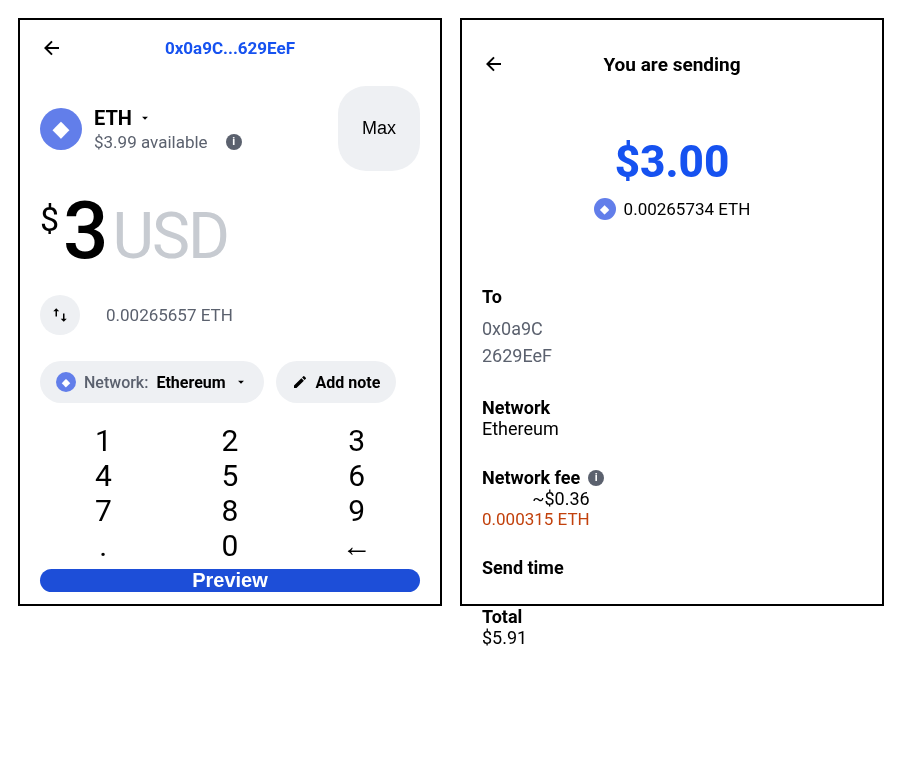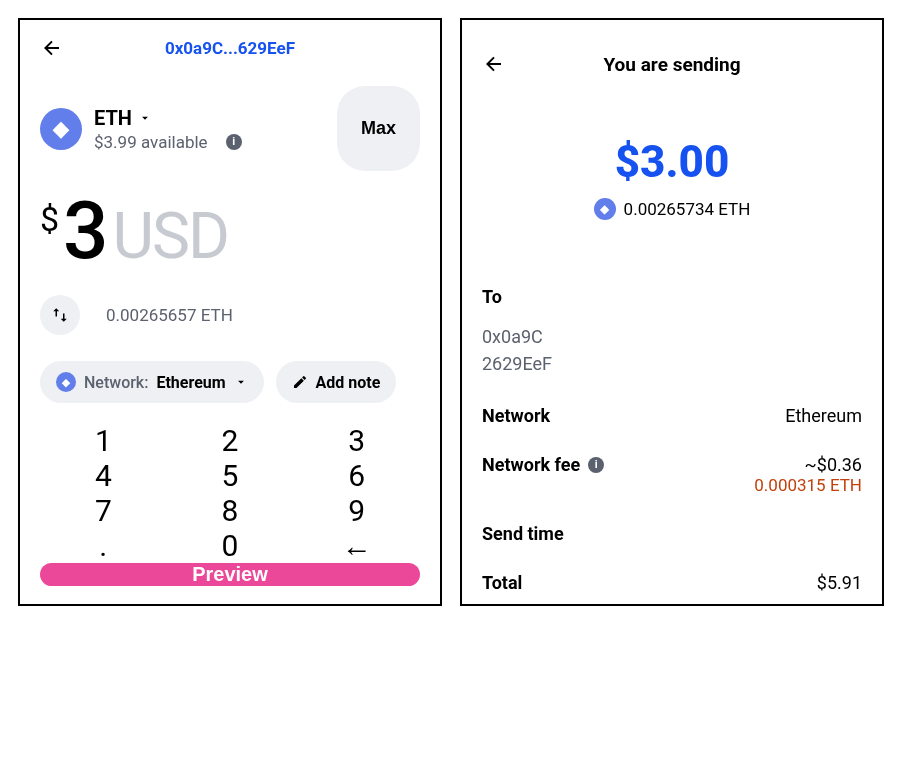--- a/index.html
+++ b/index.html
@@ -53,21 +53,21 @@
   .asset-text { flex:1; }
   .asset-name-row { display:flex; align-items:center; gap:6px; font-weight:700; font-size:20px; }
   .avail-row { display:flex; align-items:center; gap:18px; color:#5b616e; font-size:17px; margin-top:2px; }
   .info-icon {
     width:16px; height:16px; border-radius:50%;
     background:#5b616e; color:#fff; font-size:11px; font-weight:700;
     display:inline-flex; align-items:center; justify-content:center;
   }
   .max-btn {
     background:#eef0f3; border:none; border-radius:28px;
-    padding:32px 24px; font-weight:700; font-size:18px; cursor:pointer;
+    padding:32px 24px; font-weight:400; font-size:18px; cursor:pointer;
   }
 
   .amount-row {
     display:flex; align-items:baseline; margin-top:20px; gap:4px;
   }
   .amount-dollar { font-size:34px; font-weight:400; color:#000; align-self:flex-start; margin-top:8px; }
   .amount-value { font-size:80px; font-weight:500; color:#000; line-height:1; letter-spacing:-2px; }
   .amount-currency { font-size:64px; font-weight:400; color:#c7cbd1; line-height:1; margin-left:2px; letter-spacing:-2px; }
 
   .swap-row { display:flex; align-items:center; gap:26px; margin-top:24px; }
@@ -97,22 +97,23 @@
     display:grid; grid-template-columns:repeat(3,1fr);
     grid-template-rows:repeat(4,1fr);
     flex:1;
   }
   .key {
     display:flex; align-items:center; justify-content:center;
     font-size:30px; font-weight:400; cursor:pointer; user-select:none;
   }
 
   .primary-btn {
-    background:#ec4899; color:#fff; border:none; border-radius:40px;
+    background:#1d4ed8; color:#fff; border:none; border-radius:40px;
     height:62px; font-size:20px; font-weight:700; cursor:pointer;
+    margin-top:6px;
   }
 
   
   .r-header {
     display:flex; align-items:center; height:36px;margin-top:16px;
   }
   .r-title { flex:1; text-align:center; font-weight:700; font-size:19px; }
 
   .r-amount-block { text-align:center; margin-top:60px; }
   .r-amount { color:#1652f0; font-weight:800; font-size:44px; }
@@ -122,20 +123,21 @@
     display:inline-flex; align-items:center; justify-content:center;
     color:#fff; font-size:12px;
   }
 
   .divider { height:1px; background:#e6e8ea; margin:30px -20px 0 -20px; }
 
   .detail-block { margin-top:22px; }
   .detail-row {
     display:flex; justify-content:space-between; align-items:flex-start;
     padding:14px 0;
+    flex-direction:column;
   }
   .detail-label { font-weight:700; font-size:18px; display:flex; align-items:center; gap:8px; }
   .detail-value { text-align:right; font-size:18px; }
   .detail-value .sub { color:#c2410c; font-size:17px; margin-top:0; }
   .to-addr { color:#5b616e; font-size:18px; line-height:1.5; }
 
   .spacer-flex { flex:1; }
 
   svg { display:block; }
 </style>
@@ -240,21 +242,21 @@
     <div class="r-sub">
       <span class="eth-mini2">◆</span>
       <span>0.00265734 ETH</span>
     </div>
   </div>
 
   <div class="divider"></div>
 
   <div class="detail-block">
 
-    <div class="detail-row" style="flex-direction:column; gap:16px;">
+    <div class="detail-row" style="flex-direction:column; gap:8px;">
       <div class="detail-label">To</div>
       <div class="to-addr">
         <div>0x0a9C</div>
         <div>2629EeF</div>
       </div>
     </div>
 
     <div class="detail-row">
       <div class="detail-label">Network</div>
       <div class="detail-value">Ethereum</div>

